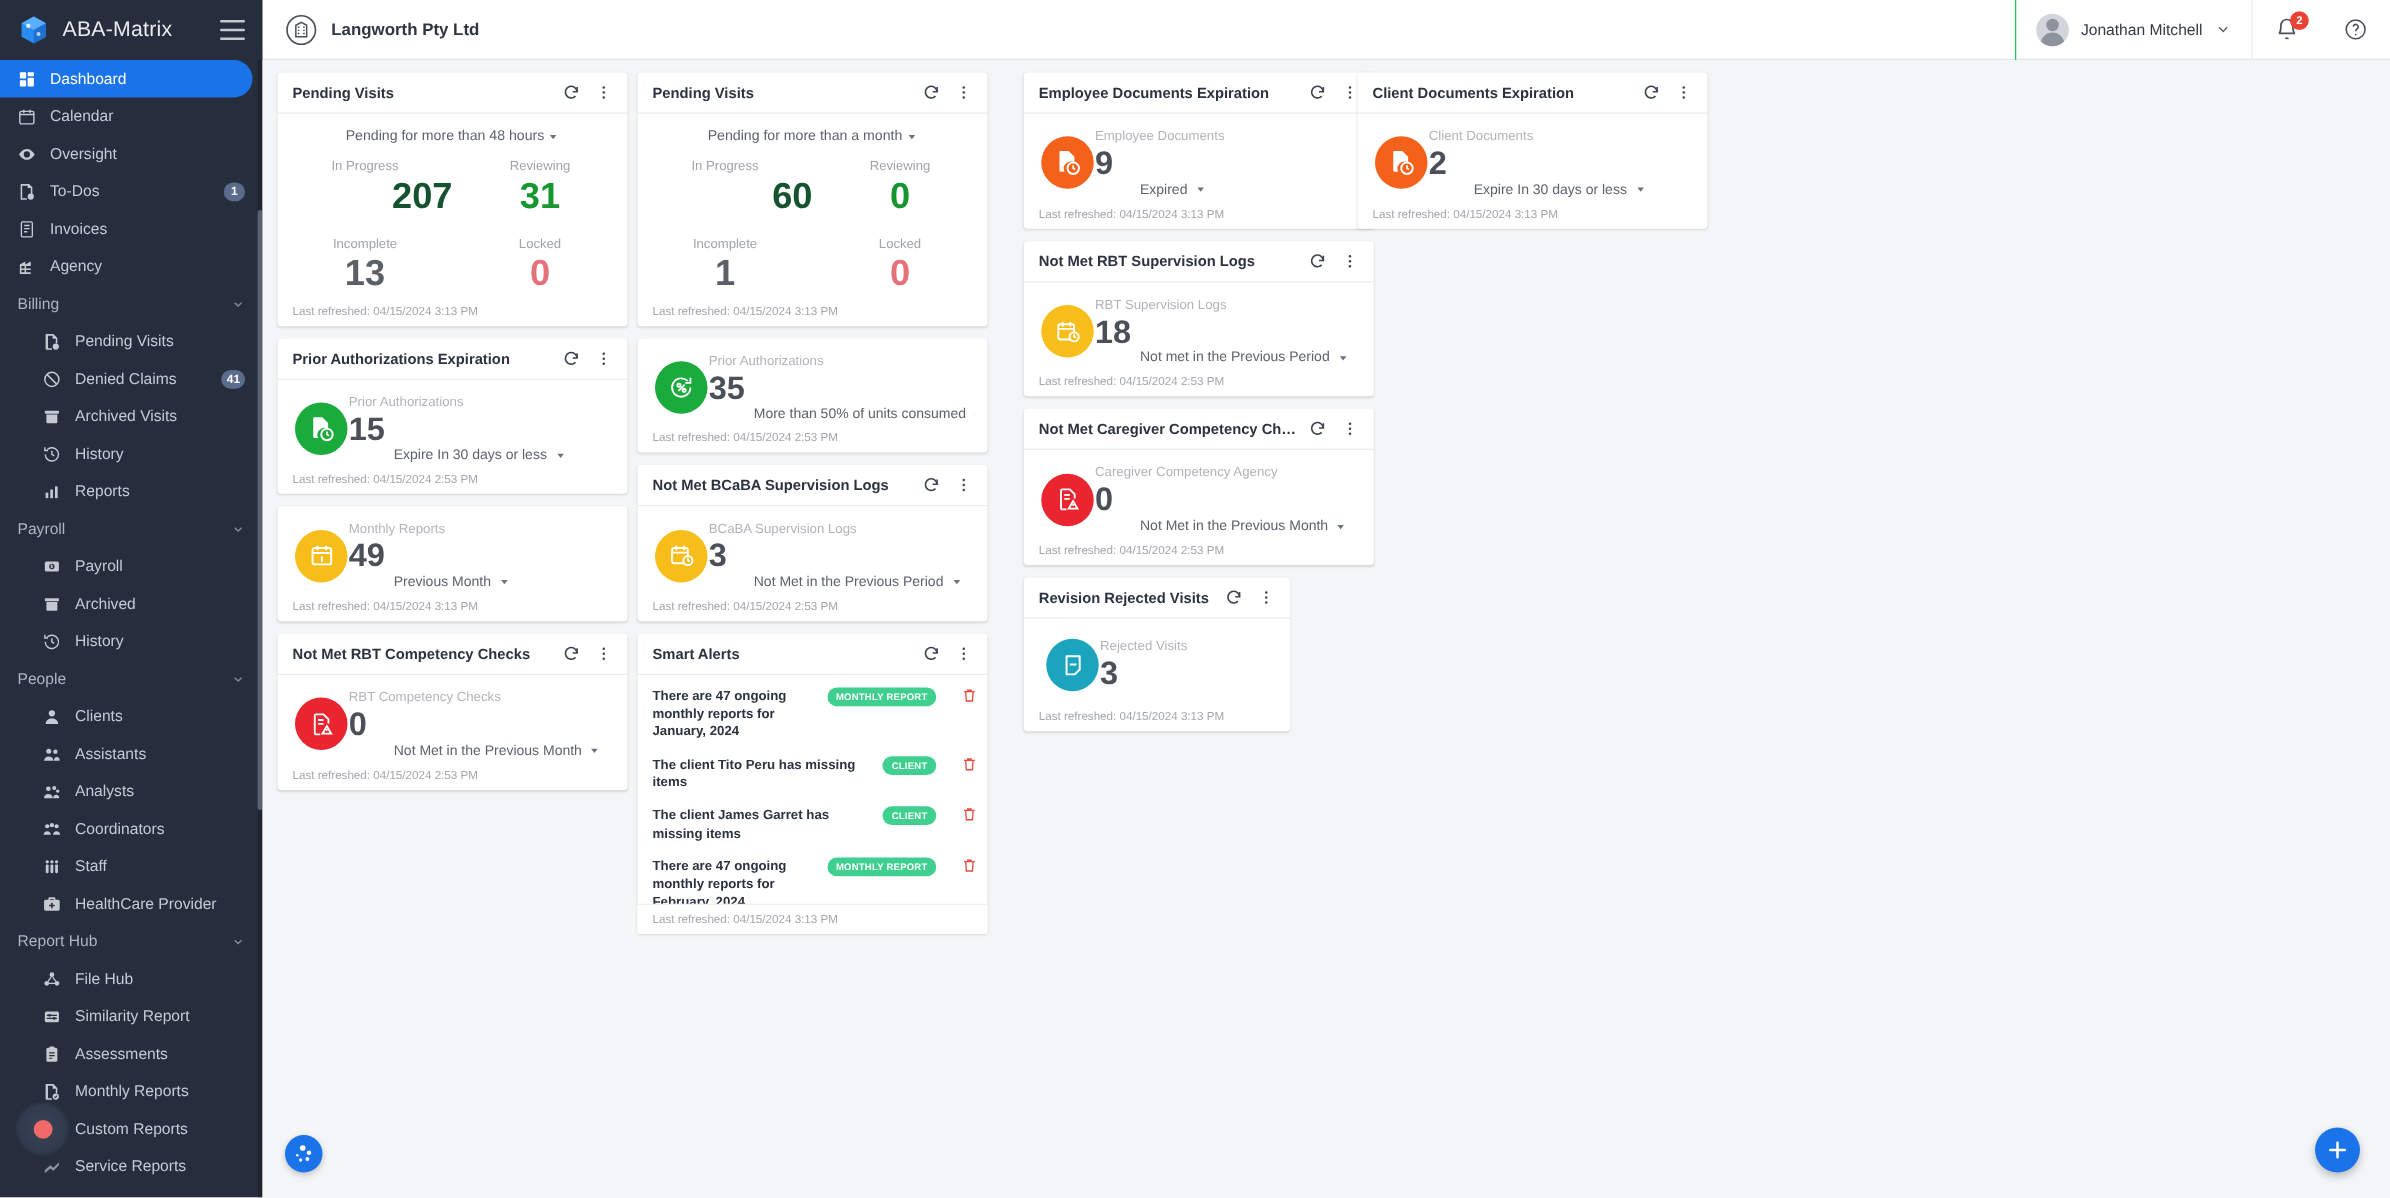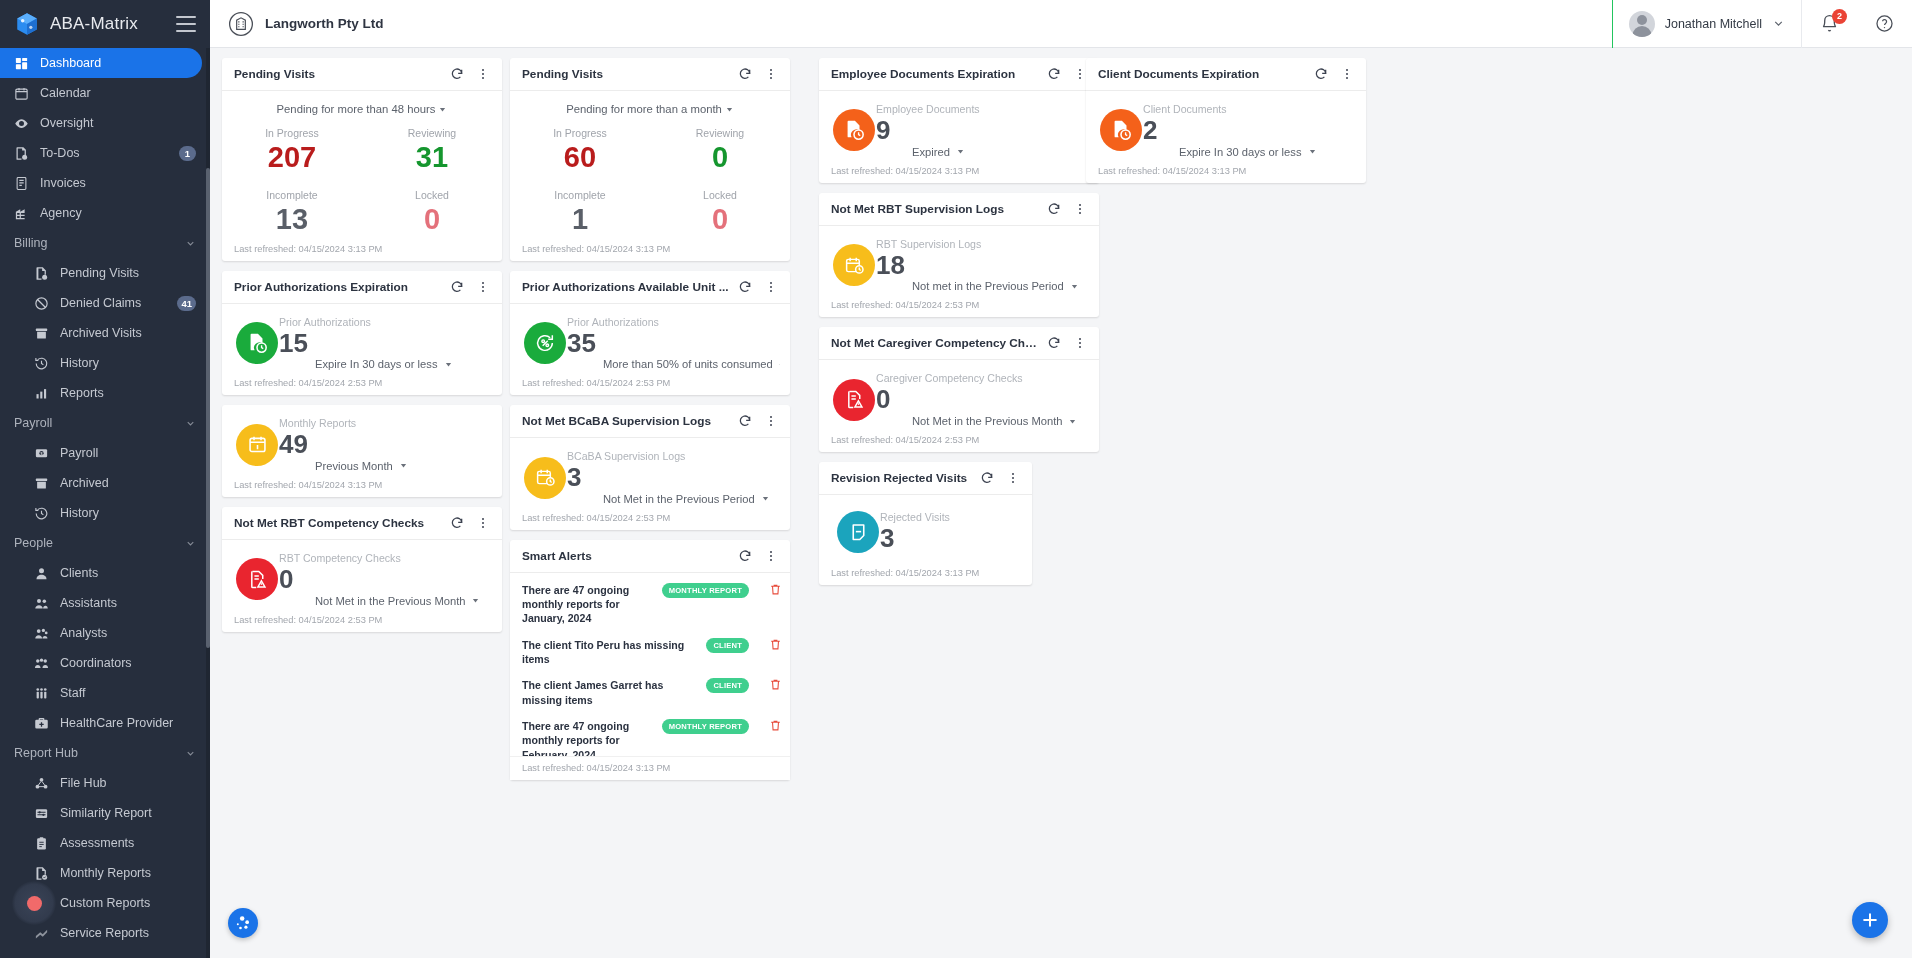--- a/index.html
+++ b/index.html
@@ -156,21 +156,21 @@
 
   
   .pv-sel {
     display: flex; align-items: center; justify-content: center; gap: 3px;
     padding: 12px 0 4px; font-size: 11.3px; color: #5c626c; cursor: pointer;
   }
   .pv-grid { display: flex; }
   .pv-cell { flex: 1; text-align: center; padding: 8px 0 6px; }
   .pv-cell .lbl { font-size: 10.5px; color: #a0a4ab; }
   .pv-cell .num { font-size: 29px; font-weight: bold; line-height: 1.25; }
-  .num.orange { color: #b91c1c; }
+  .num.orange { color: #14532d; text-align: right; }
   .num.green  { color: #15962e; }
   .num.grey   { color: #5a5f68; }
   .num.red    { color: #e4717b; }
 
   
   .stat-body { display: flex; align-items: center; padding: 12px 10px 8px 14px; gap: 1px; }
   .stat-circle {
     width: 42px; height: 42px; border-radius: 50%; flex: 0 0 42px;
     display: flex; align-items: center; justify-content: center;
   }
@@ -724,38 +724,20 @@
           </div>
           <div class="pv-cell">
             <div class="lbl">Locked</div>
             <div class="num red">0</div>
           </div>
         </div>
         <div class="card-foot">Last refreshed: 04/15/2024 3:13 PM</div>
       </div>
 
       <div class="card">
-        <div class="card-head">
-          <span class="card-title">Prior Authorizations Available Unit ...</span>
-          <span class="card-acts">
-            <span class="ic-btn">
-                <svg width="14" height="14" viewBox="0 0 24 24" fill="none" stroke="#3c4250" stroke-width="2.2">
-                  <path d="M20 11a8 8 0 10-2.2 6"></path>
-                  <path d="M20 4.5V11h-6"></path>
-                </svg>
-              </span>
-            <span class="ic-btn">
-                <svg width="14" height="14" viewBox="0 0 24 24" fill="#3c4250">
-                  <circle cx="12" cy="5" r="1.7"></circle>
-                  <circle cx="12" cy="12" r="1.7"></circle>
-                  <circle cx="12" cy="19" r="1.7"></circle>
-                </svg>
-              </span>
-          </span>
-        </div>
         <div class="stat-body">
           <span class="stat-circle" style="background:#1aab3c">
             <svg width="22" height="22" viewBox="0 0 24 24" fill="none" stroke="#fff" stroke-width="1.6">
                 <path d="M20 12a8 8 0 11-2.4-5.7"></path>
                 <path d="M20 3.5V8h-4.5"></path>
                 <circle cx="10" cy="10" r="1.4"></circle>
                 <circle cx="14.5" cy="14.5" r="1.4"></circle>
                 <path d="M15 9.5l-5.5 5.5"></path>
               </svg>
           </span>
@@ -977,21 +959,21 @@
           <span class="stat-circle" style="background:#e9252f">
             <svg width="21" height="21" viewBox="0 0 24 24" fill="none" stroke="#fff" stroke-width="1.7">
                 <path d="M6.5 2.8h7l4.5 4.5v4"></path>
                 <path d="M6.5 2.8a1 1 0 00-1 1v16.4a1 1 0 001 1h4"></path>
                 <path d="M8.5 8h5M8.5 11.5h5"></path>
                 <path d="M16.5 13.5l4 7h-8l4-7z"></path>
                 <path d="M16.5 16.3v1.8" stroke-width="1.4"></path>
               </svg>
           </span>
           <span class="stat-right">
-            <div class="stat-cap">Caregiver Competency Checks</div>
+            <div class="stat-cap">Caregiver Competency Agency</div>
             <div class="stat-num">0</div>
             <div class="stat-sel">
               <span>Not Met in the Previous Month</span>
               <svg width="9" height="9" viewBox="0 0 24 24" fill="#6b717b">
                   <path d="M5 8l7 9 7-9z"></path>
                 </svg>
             </div>
           </span>
         </div>
         <div class="card-foot">Last refreshed: 04/15/2024 2:53 PM</div>

